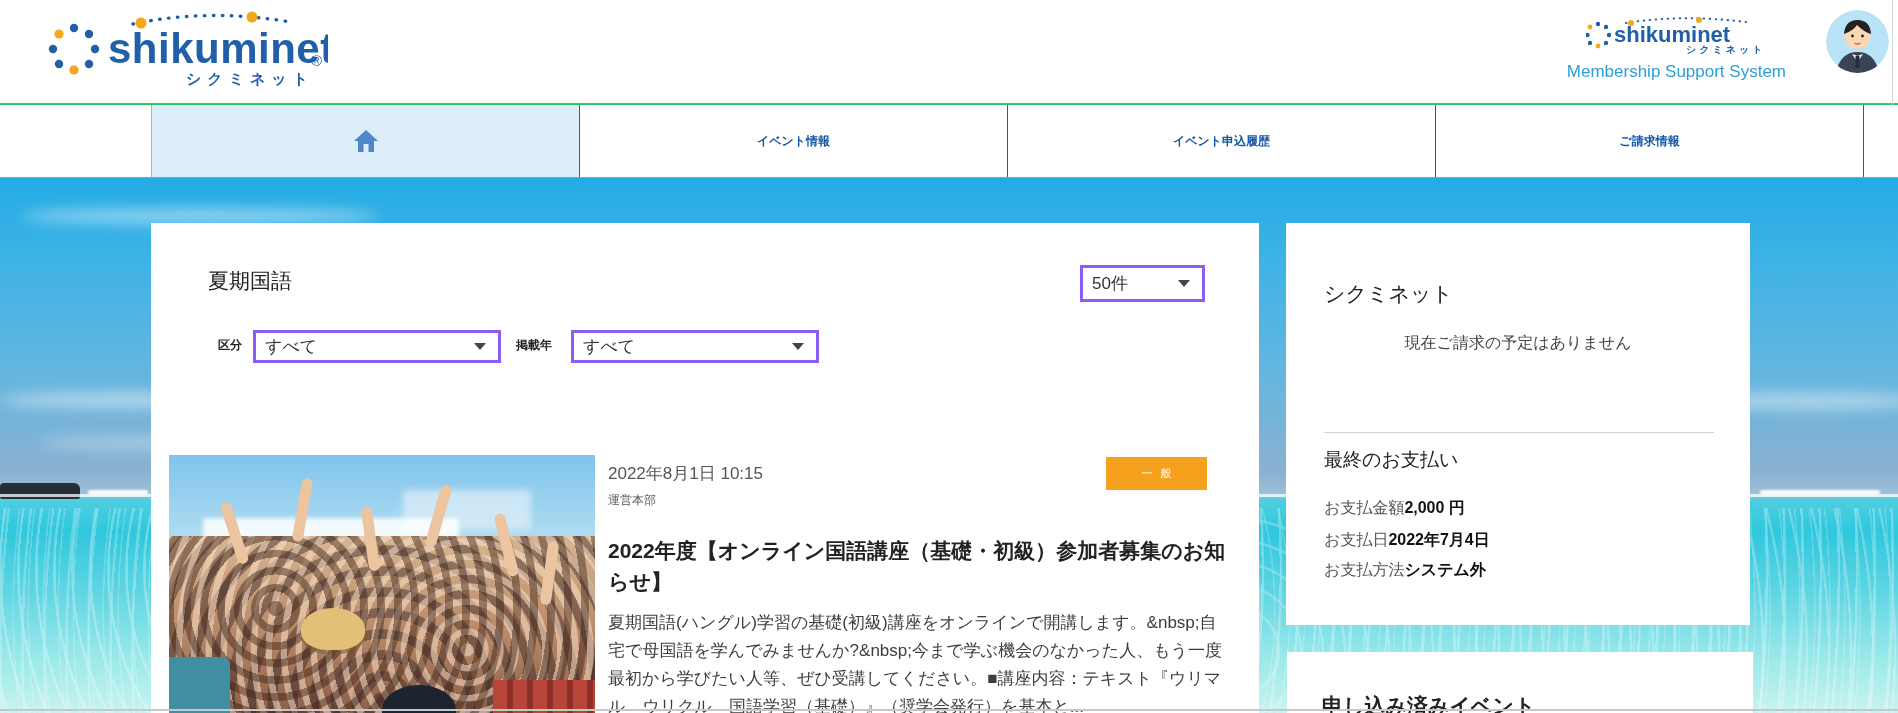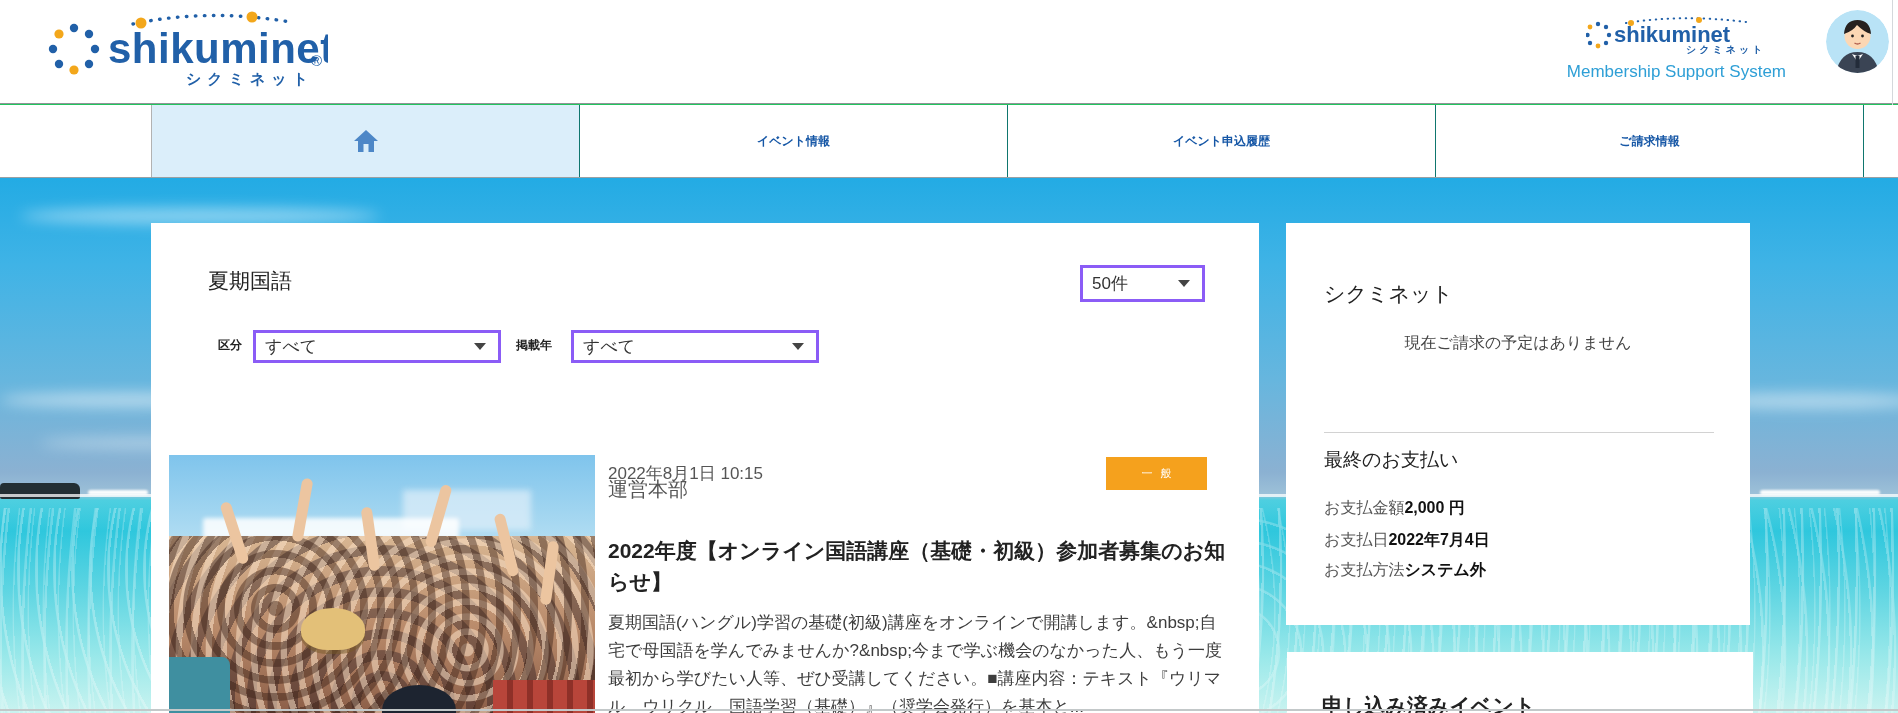--- a/index.html
+++ b/index.html
@@ -63,21 +63,21 @@
                    repeating-radial-gradient(circle at 50% 80%, rgba(40,25,30,.4) 0 9px, transparent 10px 21px),
                    linear-gradient(180deg,#d8b692 0%, #b98a6a 45%, #7c4f3c 100%); }
   .arm { position:absolute; width:11px; height:64px; background:#ecc5a0; border-radius:6px; }
   .hat { position:absolute; left:31%; top:53%; width:64px; height:42px; background:#e3c078; border-radius:50% 50% 42% 42%; box-shadow:0 4px 0 rgba(120,90,40,.5); }
   .cap { position:absolute; left:50%; top:80%; width:74px; height:50px; background:#1d2430; border-radius:50% 50% 20% 20%; }
   .plaid { position:absolute; left:76%; top:78%; width:120px; height:95px;
         background:repeating-linear-gradient(90deg,#b8453a 0 14px,#8e3028 14px 20px), repeating-linear-gradient(0deg, rgba(255,255,255,.25) 0 4px, transparent 4px 16px); background-blend-mode:multiply; }
   .teal { position:absolute; left:-2%; top:70%; width:70px; height:90px; background:#3f8fa0; border-radius:8px; }
 
   .news-date { position:absolute; left:457px; top:239px; font-size:17px; color:#555; }
-  .news-author { position:absolute; left:457px; top:253px; font-size:20px; color:#555; }
+  .news-author { position:absolute; left:457px; top:269px; font-size:12px; color:#555; }
   .badge { position:absolute; left:955px; top:234px; width:101px; height:33px; background:#f5a11d; color:#fff; font-size:11px; display:flex; align-items:center; justify-content:center; letter-spacing:8px; text-indent:8px; }
   .news-item-title { position:absolute; left:457px; top:312px; width:622px; font-size:21px; font-weight:600; color:#222; line-height:31px; word-break:break-all; cursor:pointer; }
   .news-excerpt { position:absolute; left:457px; top:386px; width:622px; font-size:17px; color:#3d3d3d; line-height:28px; word-break:break-all; }
 
   
   .bill-title { position:absolute; left:38px; top:57px; font-size:21px; font-weight:500; color:#222; }
   .bill-empty { position:absolute; left:0; top:110px; width:100%; text-align:center; font-size:16px; color:#444; }
   .bill-sep { position:absolute; left:38px; top:209px; width:390px; height:1px; background:#d2d2d2; }
   .bill-sub { position:absolute; left:38px; top:224px; font-size:19px; font-weight:500; color:#222; }
   .bill-row { position:absolute; left:38px; width:392px; display:flex; }

